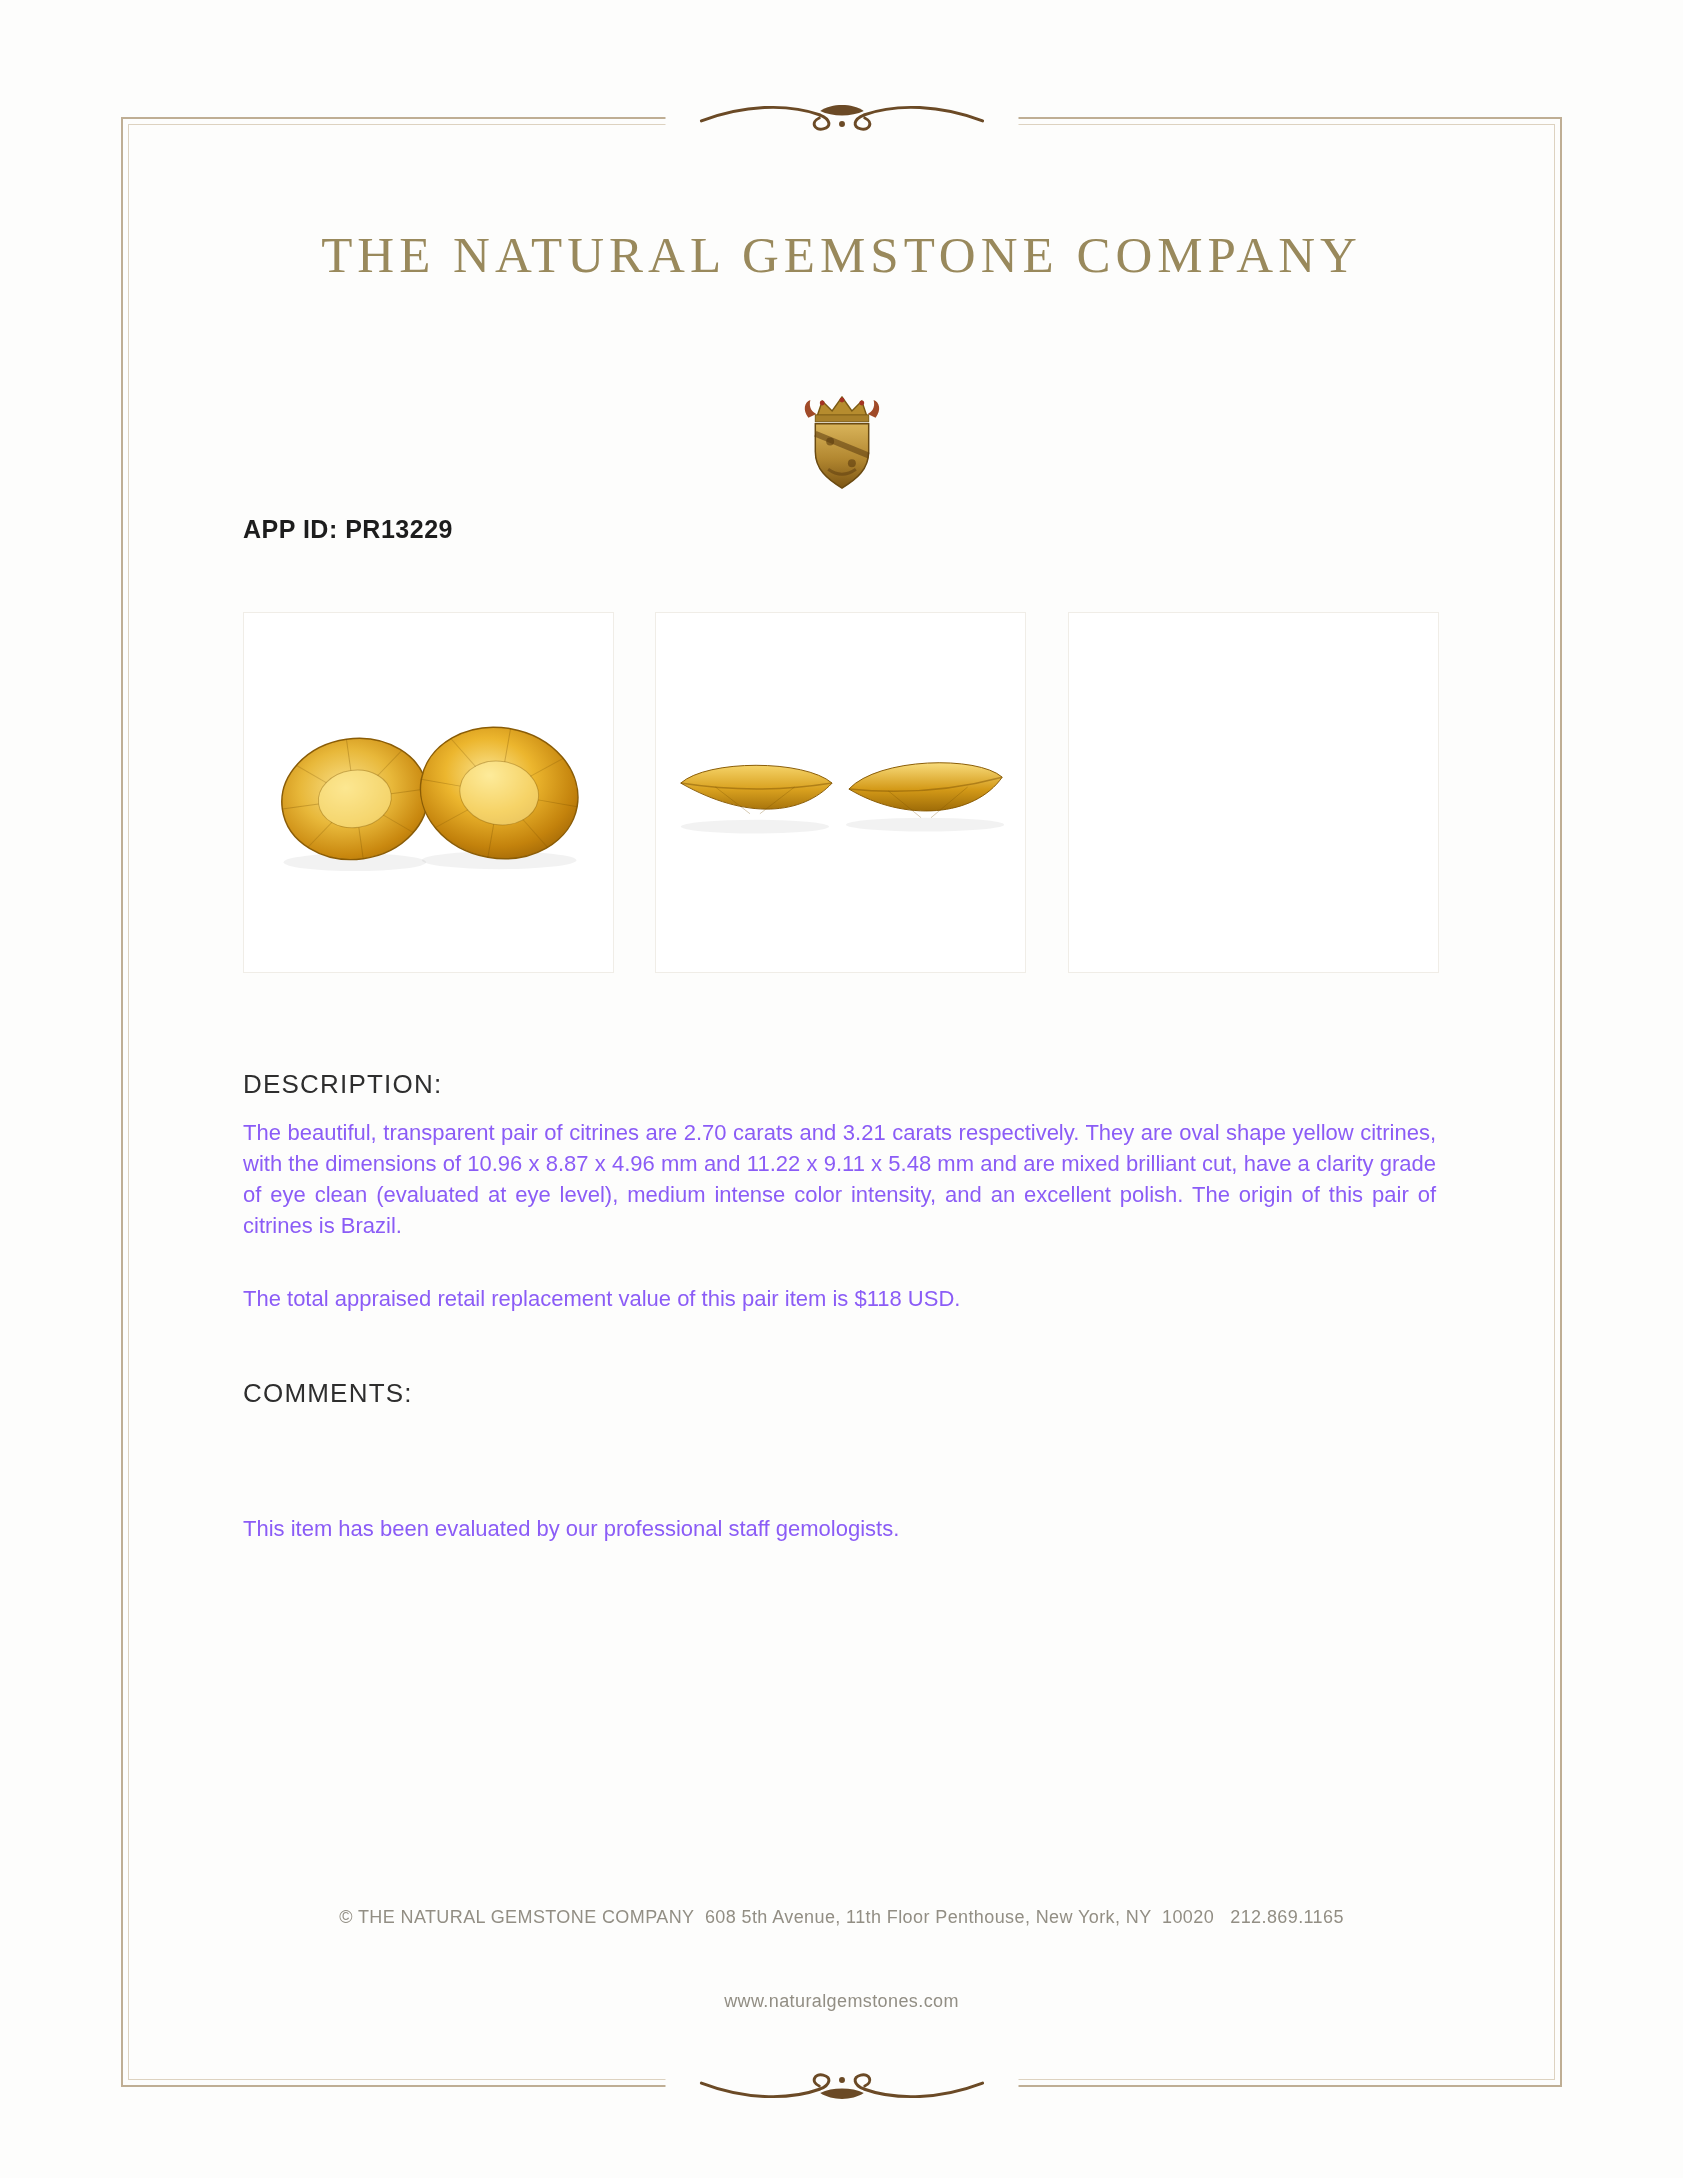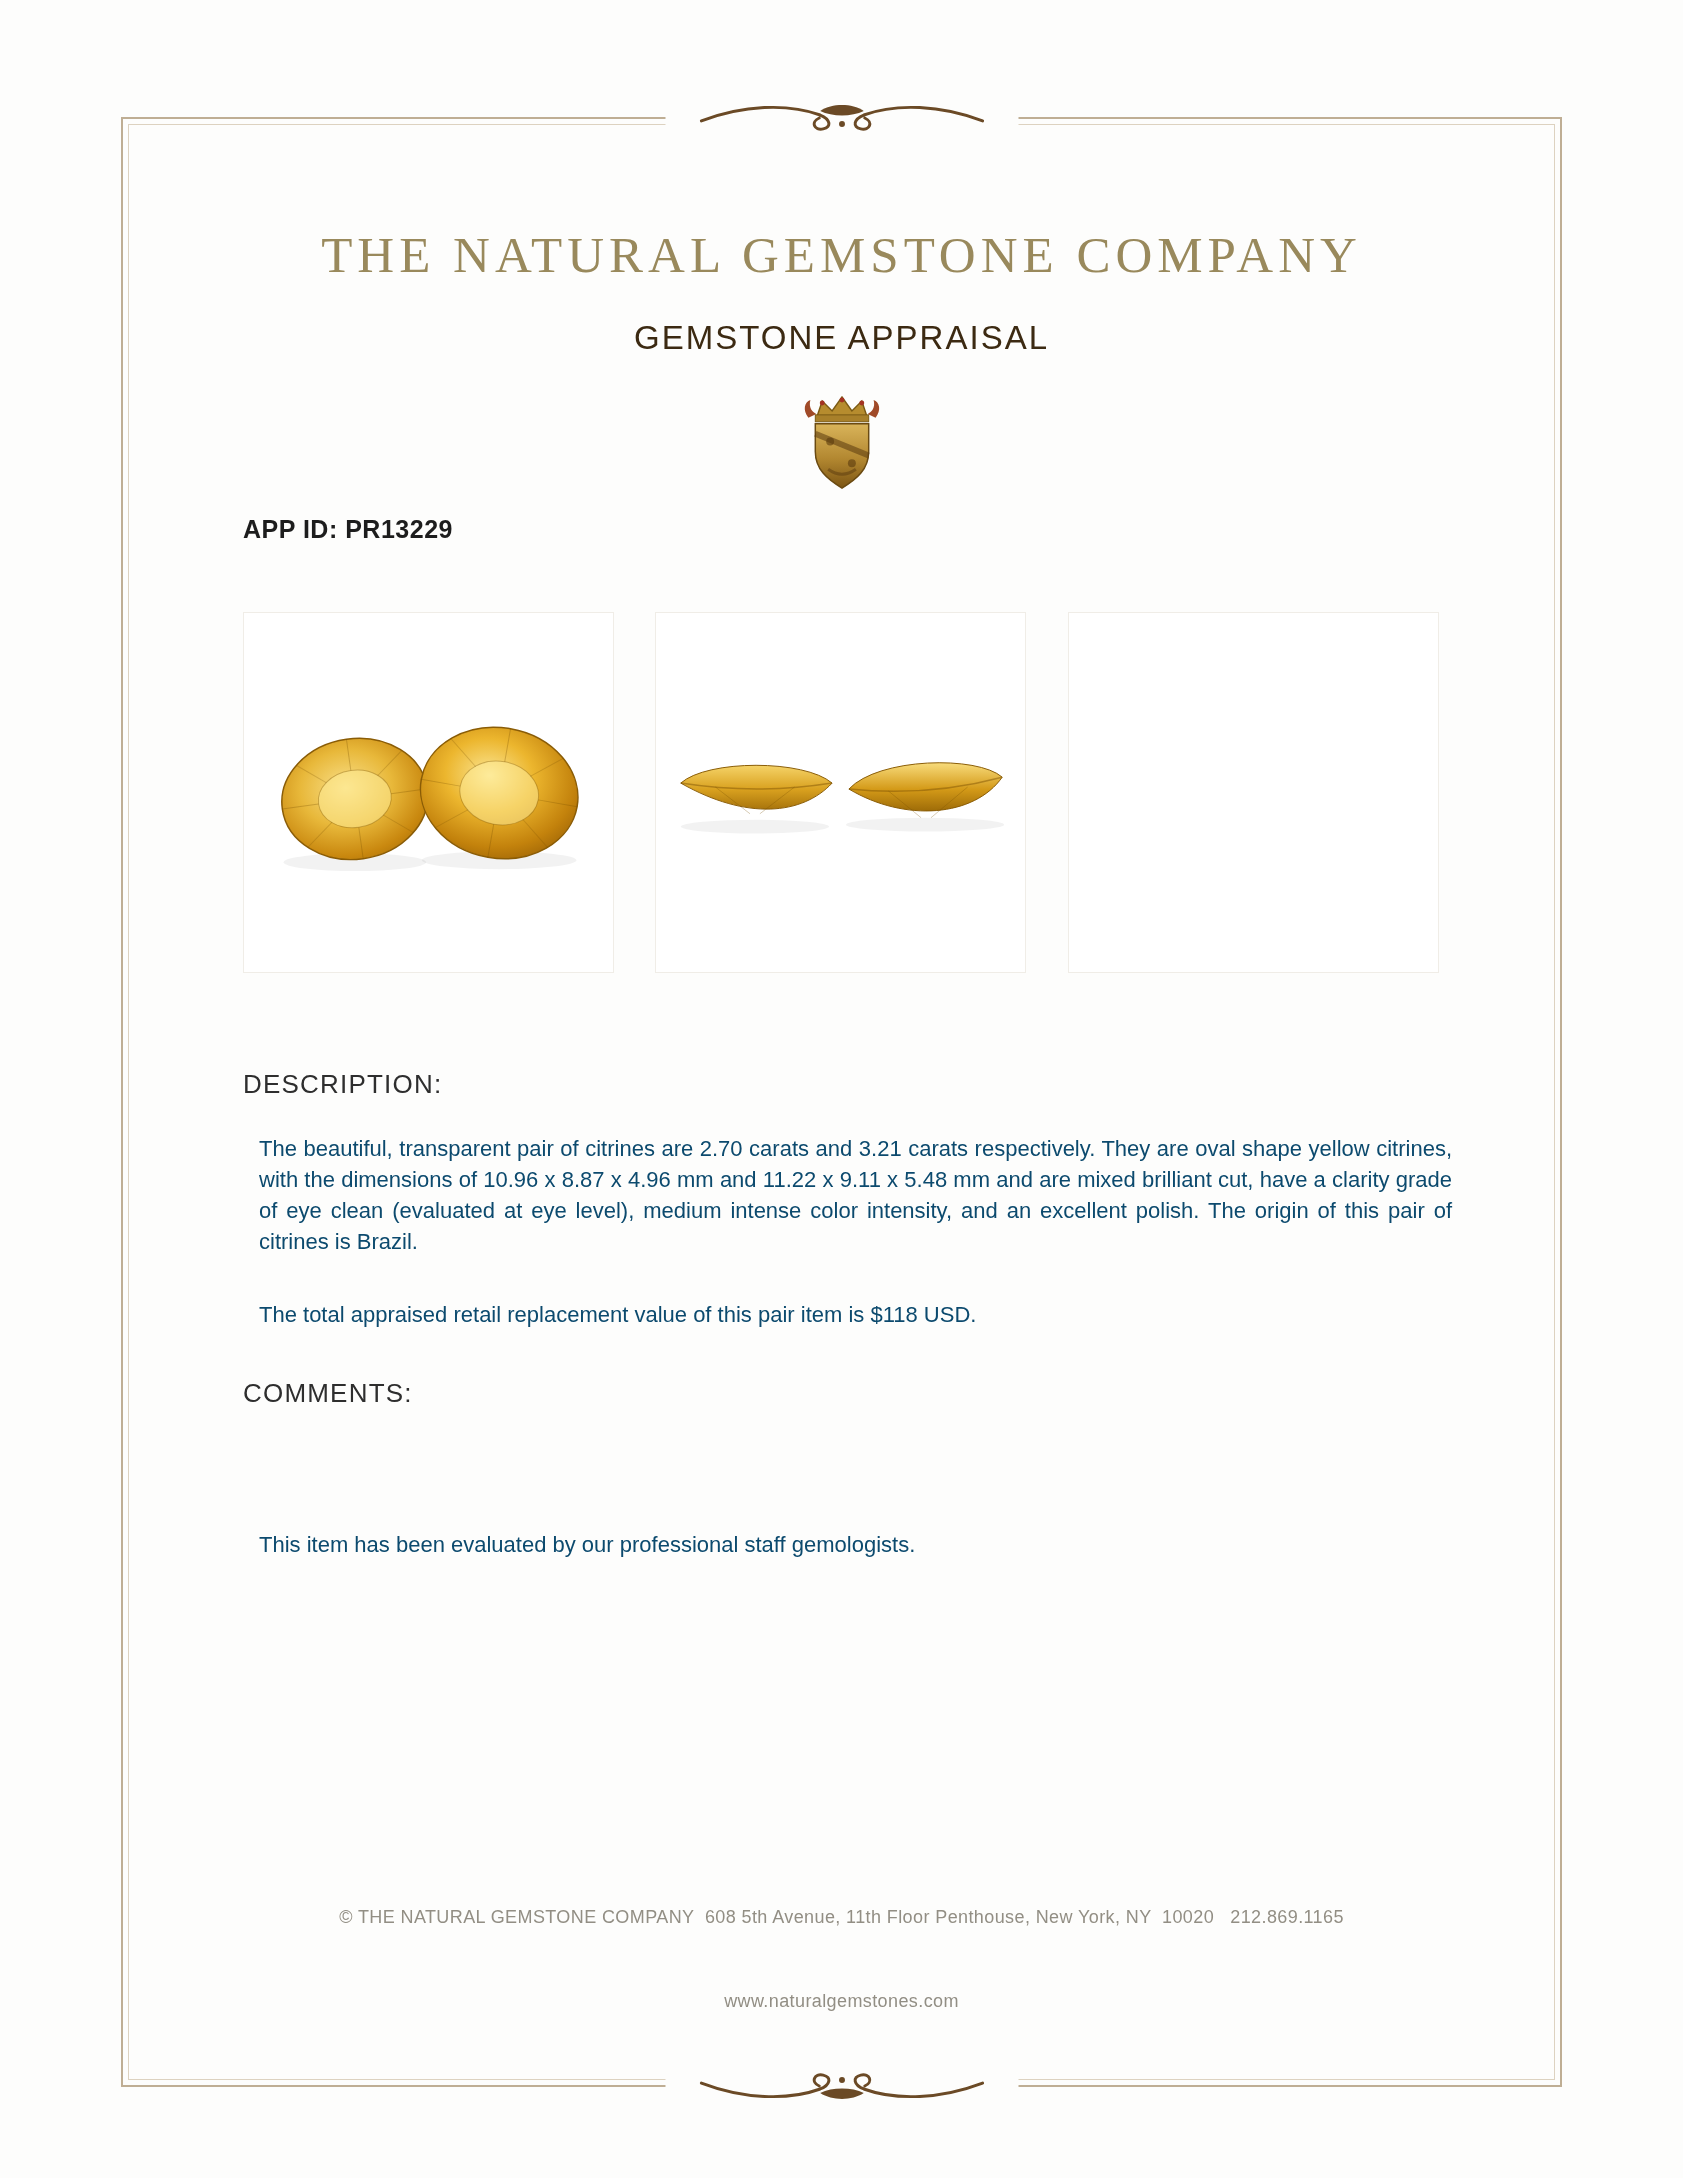--- a/index.html
+++ b/index.html
@@ -47,22 +47,22 @@
   .photo-box.b1 { left:243px; }
   .photo-box.b2 { left:655px; }
   .photo-box.b3 { left:1068px; }
   .sec-heading {
     position:absolute; left:243px;
     font-size:26px; letter-spacing:1.2px; color:#2e2e2e;
   }
   .h-desc { top:1069px; }
   .h-comments { top:1378px; }
   .para {
-    position:absolute; left:243px; width:1193px; margin:16px;
-    font-size:22px; line-height:31px; color:#0c4a6e;
+    position:absolute; left:243px; width:1193px; margin:0;
+    font-size:22px; line-height:31px; color:#8b5cf6;
   }
   .p-desc { top:1117px; text-align:justify; }
   .p-value { top:1283px; }
   .p-comment1 { top:1438px; }
   .p-comment2 { top:1513px; }
   .footer {
     position:absolute; top:1847px; left:0; width:100%; text-align:center;
     font-size:18px; line-height:28px; color:#92херфера;
     color:#928e84; letter-spacing:0.4px; white-space:pre-wrap;
   }
@@ -83,21 +83,20 @@
         <path d="M292,26 C250,10 205,8 172,20 C162,24 160,32 169,34 C178,36 182,27 173,23"></path>
       </g>
       <g fill="#6b4a26">
         <path d="M128,16 C140,8 160,8 172,16 C160,22 140,22 128,16 Z"></path>
         <circle cx="150" cy="29" r="3"></circle>
       </g>
     </svg>
   </div>
 
   <div class="company-title">THE NATURAL GEMSTONE COMPANY</div>
-  <div class="doc-subtitle">GEMSTONE APPRAISAL</div>
 
   <div class="crest">
     <svg width="87" height="109" viewBox="0 0 88 110">
       <defs>
         <linearGradient id="shieldGrad" x1="0" y1="0" x2="0" y2="1">
           <stop offset="0%" stop-color="#d9b45a"></stop>
           <stop offset="55%" stop-color="#b28730"></stop>
           <stop offset="100%" stop-color="#7c5513"></stop>
         </linearGradient>
       </defs>

